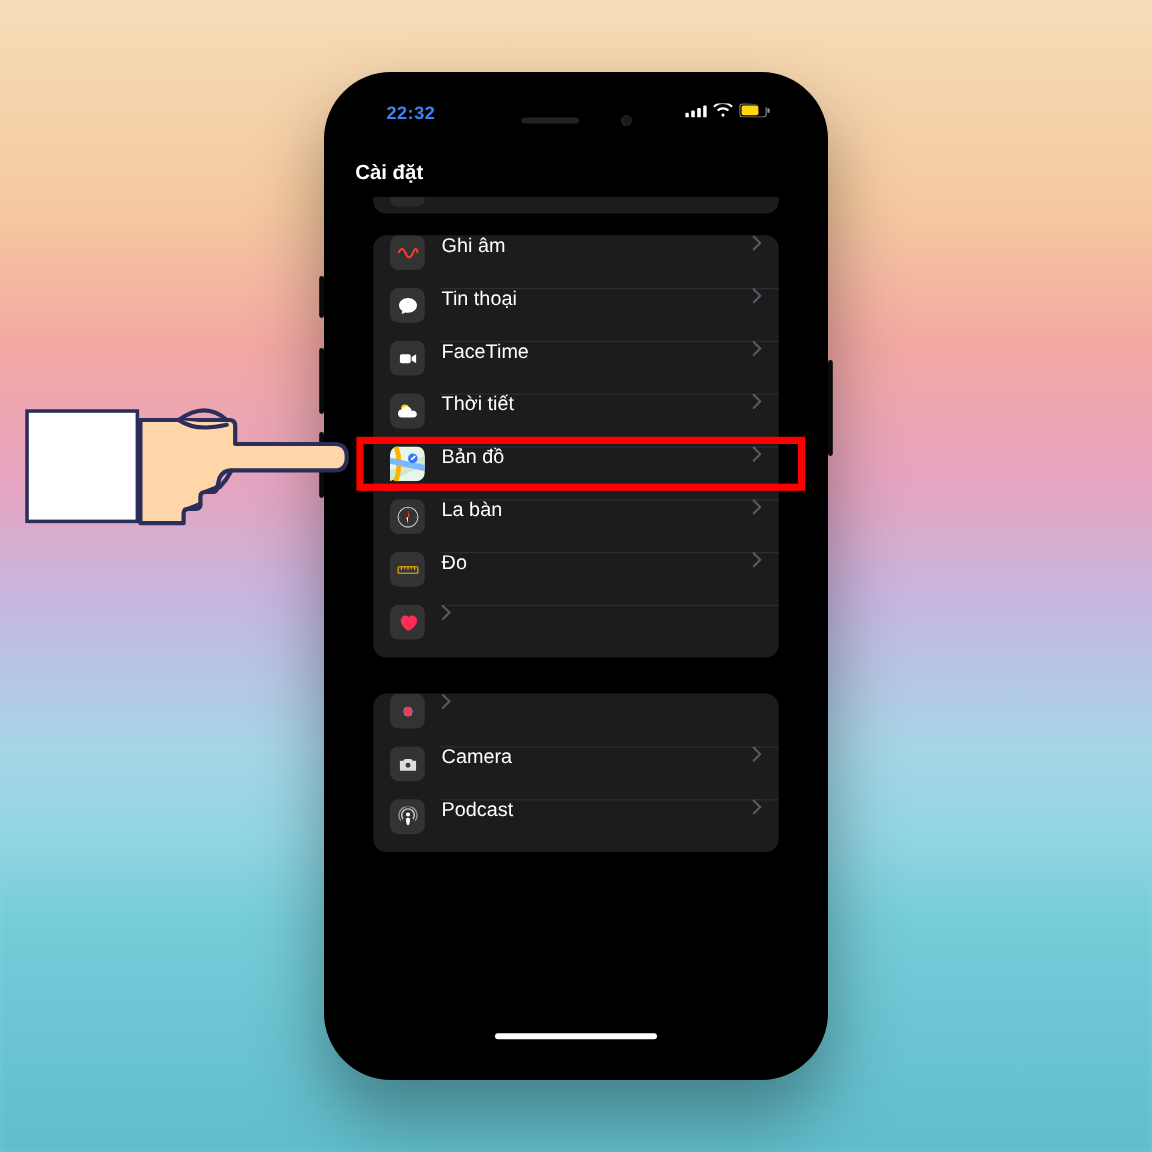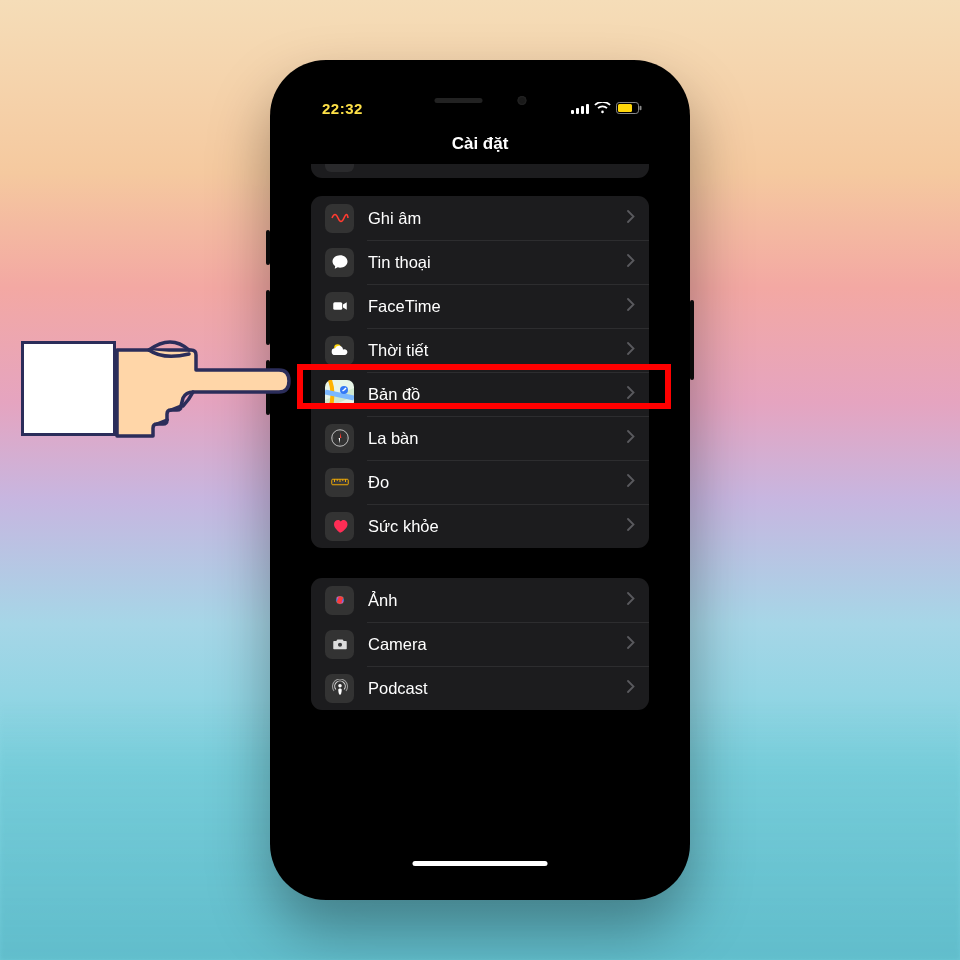--- a/index.html
+++ b/index.html
@@ -49,38 +49,38 @@
   .notch{
     position:absolute; top:0; left:50%; transform:translateX(-50%);
     width:175px; height:28px; background:#000; border-bottom-left-radius:18px; border-bottom-right-radius:18px;
     z-index:5;
     display:flex; align-items:center; justify-content:center; gap:35px;
   }
   .speaker{ width:48px; height:5px; background:#222; border-radius:3px; }
   .cam{ width:9px; height:9px; background:#1a1a1a; border-radius:50%; box-shadow:inset 0 0 2px #333; }
 
   .status-bar{
-    position:relative; height:44px; display:flex; align-items:center; justify-content:space-between;
-    padding:0 22px 0 26px; color:#fde047; font-size:15px; z-index:3;
+    position:relative; height:44px; display:flex; align-items:flex-start; justify-content:space-between;
+    padding:0 22px 0 26px; color:#3b82f6; font-size:15px; z-index:3;
   }
   .status-time{ font-weight:600; letter-spacing:.5px; }
   .status-right{ display:flex; align-items:center; gap:5px; }
   .status-right svg{ display:block; }
 
   .title-bar{
-    color:#fff; text-align:center; font-size:17px; font-weight:600; padding:4px 0 10px;
+    color:#fff; text-align:left; font-size:17px; font-weight:600; padding:4px 0 10px;
   }
 
   .scroll{ position:absolute; top:78px; left:0; right:0; bottom:0; overflow:hidden; }
 
   .group{
     margin:0 15px 30px 15px; background:#1c1c1e; border-radius:11px; overflow:hidden;
   }
   .row{
-    display:flex; align-items:center; height:44px; padding:0 14px 0 14px;
+    display:flex; height:44px; padding:0 14px 0 14px;
     position:relative;
   }
   .row + .row::before{
     content:""; position:absolute; left:56px; right:0; top:0; height:1px; background:rgba(255,255,255,.08);
   }
   .row .icon{
     width:29px; height:29px; border-radius:7px; flex-shrink:0; margin-right:14px;
     display:flex; align-items:center; justify-content:center; font-size:17px;
     background:#333;
   }
@@ -288,21 +288,20 @@
                   <path d="M1 1l5.5 5.5L1 12" stroke="currentColor" stroke-width="1.8" fill="none" stroke-linecap="round"></path>
                 </svg></span>
           </div>
 
           <div class="row">
             <span class="icon ic-health">
               <svg width="18" height="18" viewBox="0 0 24 24">
                   <path d="M12 21s-8-5.3-8-11.2C4 6.2 6.5 4 9.3 4c1.6 0 2.9.8 3.7 2 .8-1.2 2.1-2 3.7-2C19.5 4 22 6.2 22 9.8 22 15.7 14 21 12 21z" fill="#ff2d55"></path>
                 </svg>
             </span>
-            <span class="label">Sức khỏe</span>
             <span class="chev"><svg width="8" height="13" viewBox="0 0 8 13">
                   <path d="M1 1l5.5 5.5L1 12" stroke="currentColor" stroke-width="1.8" fill="none" stroke-linecap="round"></path>
                 </svg></span>
           </div>
         </div>
 
         <div class="group">
 
           <div class="row">
             <span class="icon ic-photos">
@@ -312,21 +311,20 @@
                     <ellipse rx="4.5" ry="2.2" fill="#ffcc00" transform="rotate(45)" opacity=".85"></ellipse>
                     <ellipse rx="4.5" ry="2.2" fill="#4cd964" transform="rotate(90)" opacity=".85"></ellipse>
                     <ellipse rx="4.5" ry="2.2" fill="#5ac8fa" transform="rotate(135)" opacity=".85"></ellipse>
                     <ellipse rx="4.5" ry="2.2" fill="#007aff" transform="rotate(180)" opacity=".85"></ellipse>
                     <ellipse rx="4.5" ry="2.2" fill="#af52de" transform="rotate(225)" opacity=".85"></ellipse>
                     <ellipse rx="4.5" ry="2.2" fill="#ff2d55" transform="rotate(270)" opacity=".85"></ellipse>
                     <ellipse rx="4.5" ry="2.2" fill="#ff3b30" transform="rotate(315)" opacity=".85"></ellipse>
                   </g>
                 </svg>
             </span>
-            <span class="label">Ảnh</span>
             <span class="chev"><svg width="8" height="13" viewBox="0 0 8 13">
                   <path d="M1 1l5.5 5.5L1 12" stroke="currentColor" stroke-width="1.8" fill="none" stroke-linecap="round"></path>
                 </svg></span>
           </div>
 
           <div class="row">
             <span class="icon ic-camera">
               <svg width="18" height="18" viewBox="0 0 24 24" fill="#ddd">
                   <path d="M4 8h3l1.5-2h7L17 8h3a1 1 0 011 1v9a1 1 0 01-1 1H4a1 1 0 01-1-1V9a1 1 0 011-1z"></path>
                   <circle cx="12" cy="13" r="3.5" fill="#3a3a3c" stroke="#ddd" stroke-width="1.5"></circle>

